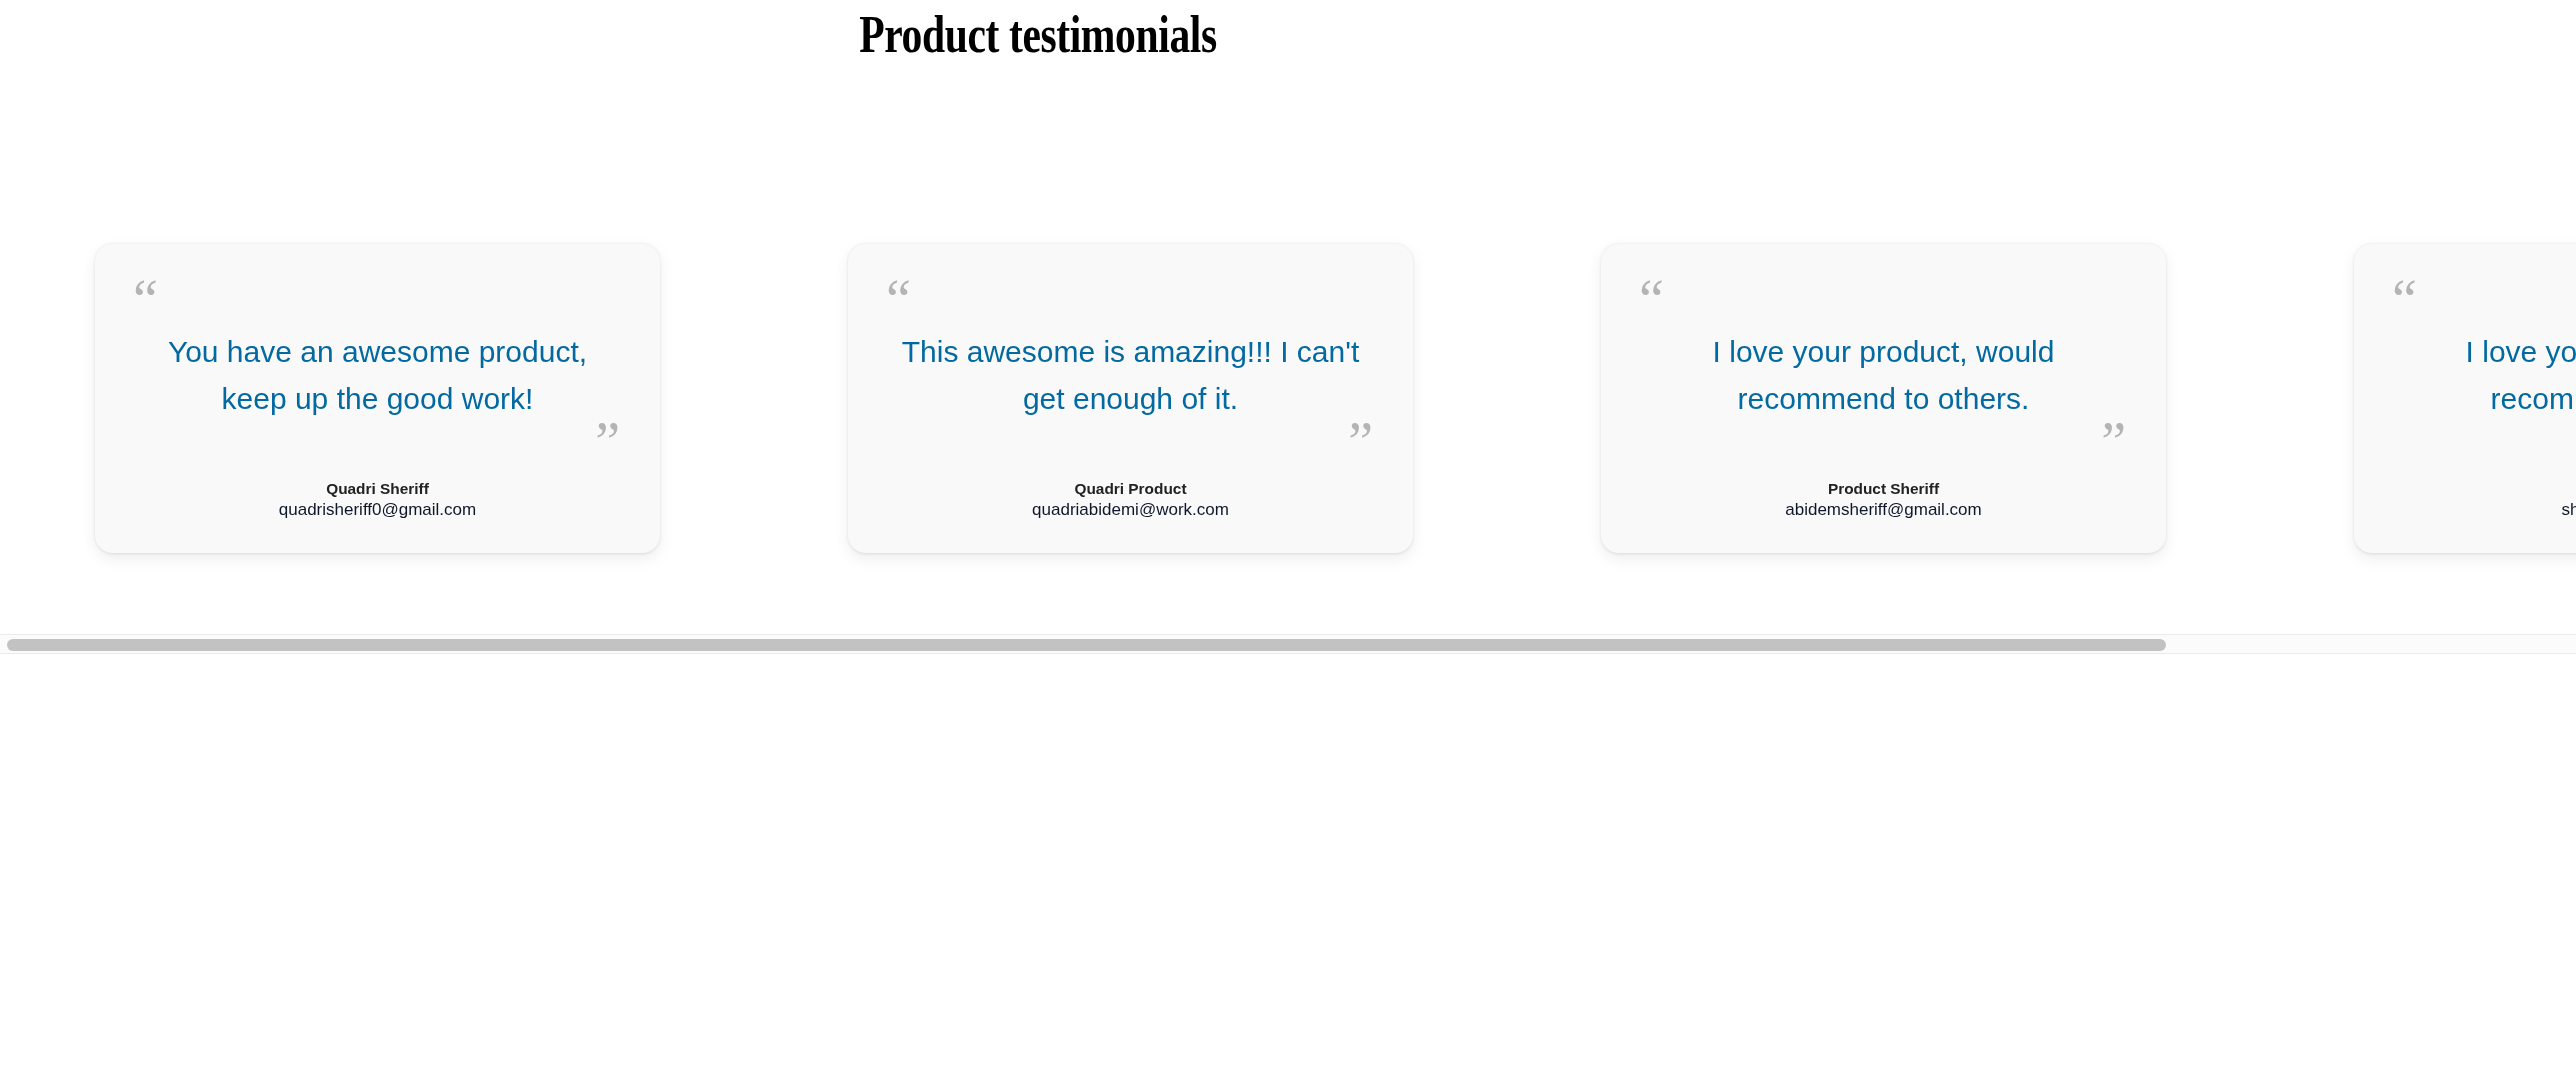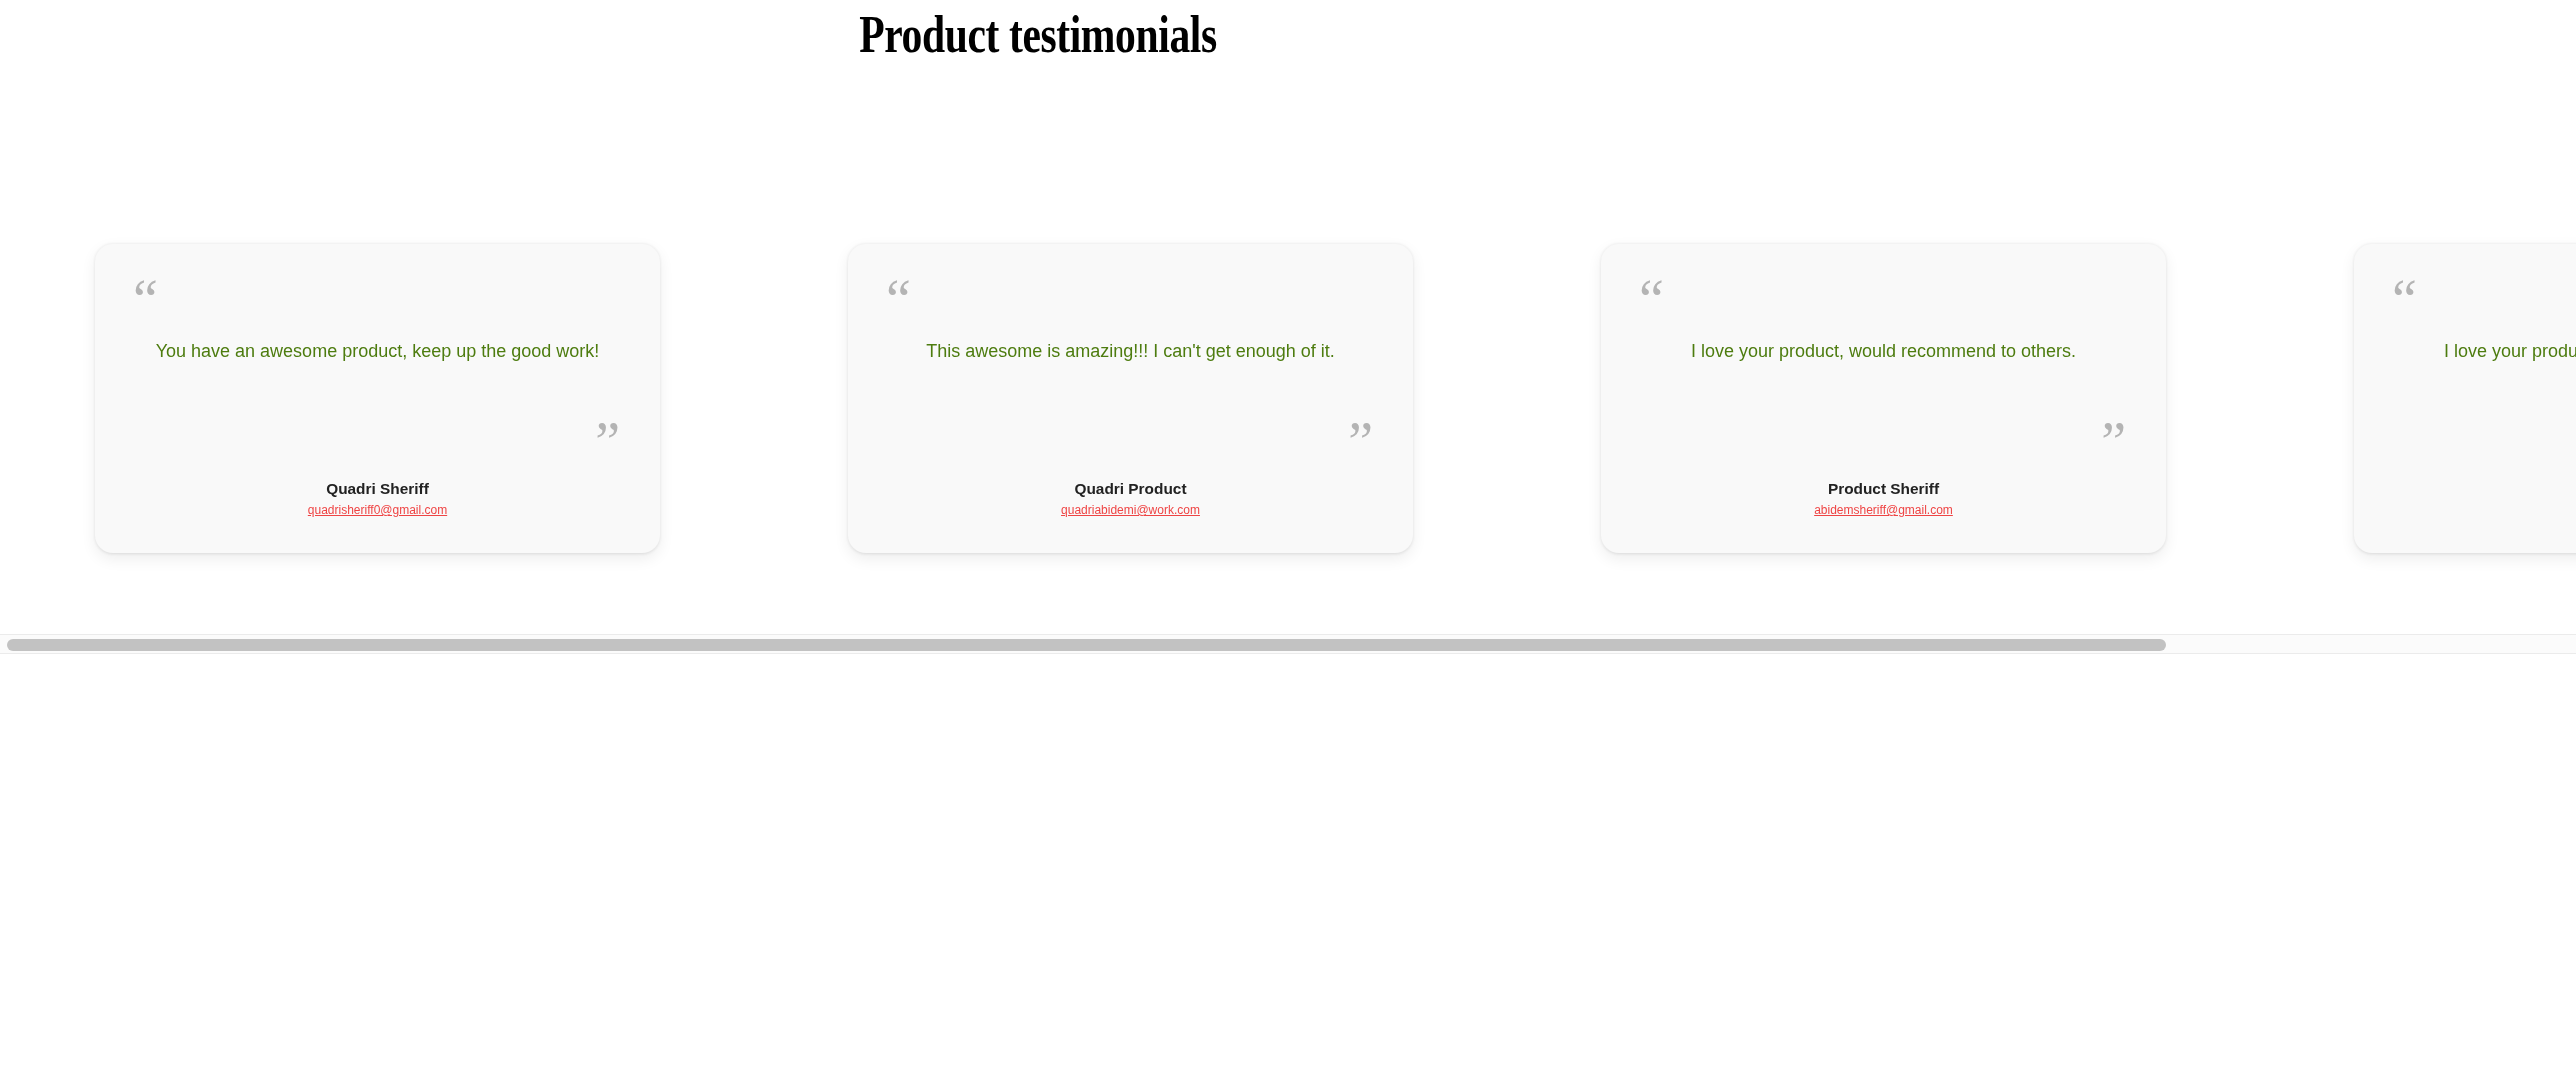--- a/index.html
+++ b/index.html
@@ -76,23 +76,23 @@
     line-height: 0.55;
     color: #b4b4b4;
     text-align: left;
     height: 31px;
     letter-spacing: 1.8px;
     user-select: none;
   }
 
   .quote-text {
     text-align: center;
-    font-size: 18px;
+    font-size: 30px;
     line-height: 47px;
-    color: #4d7c0f;
+    color: #0369a1;
     margin-top: 12.7px;
     min-height: 94px;
     padding: 0 5.4px;
   }
 
   .quote-close {
     font-family: "Liberation Serif", serif;
     font-size: 56px;
     line-height: 0.55;
     color: #b4b4b4;
@@ -109,25 +109,24 @@
   }
 
   .author-name {
     font-size: 15.4px;
     font-weight: bold;
     color: #222222;
     line-height: 20px;
   }
 
   .author-email {
-    font-size: 12px;
+    font-size: 17px;
     font-weight: normal;
-    color: #ef4444;
+    color: #0f172a;
     line-height: 22px;
-    text-decoration: underline;
   }
 
   
   .carousel-viewport::-webkit-scrollbar {
     height: 20px;
   }
   .carousel-viewport::-webkit-scrollbar-track {
     background: #fbfbfb;
     border-top: 0.9px solid #eaeaea;
     border-bottom: 0.9px solid #eaeaea;

